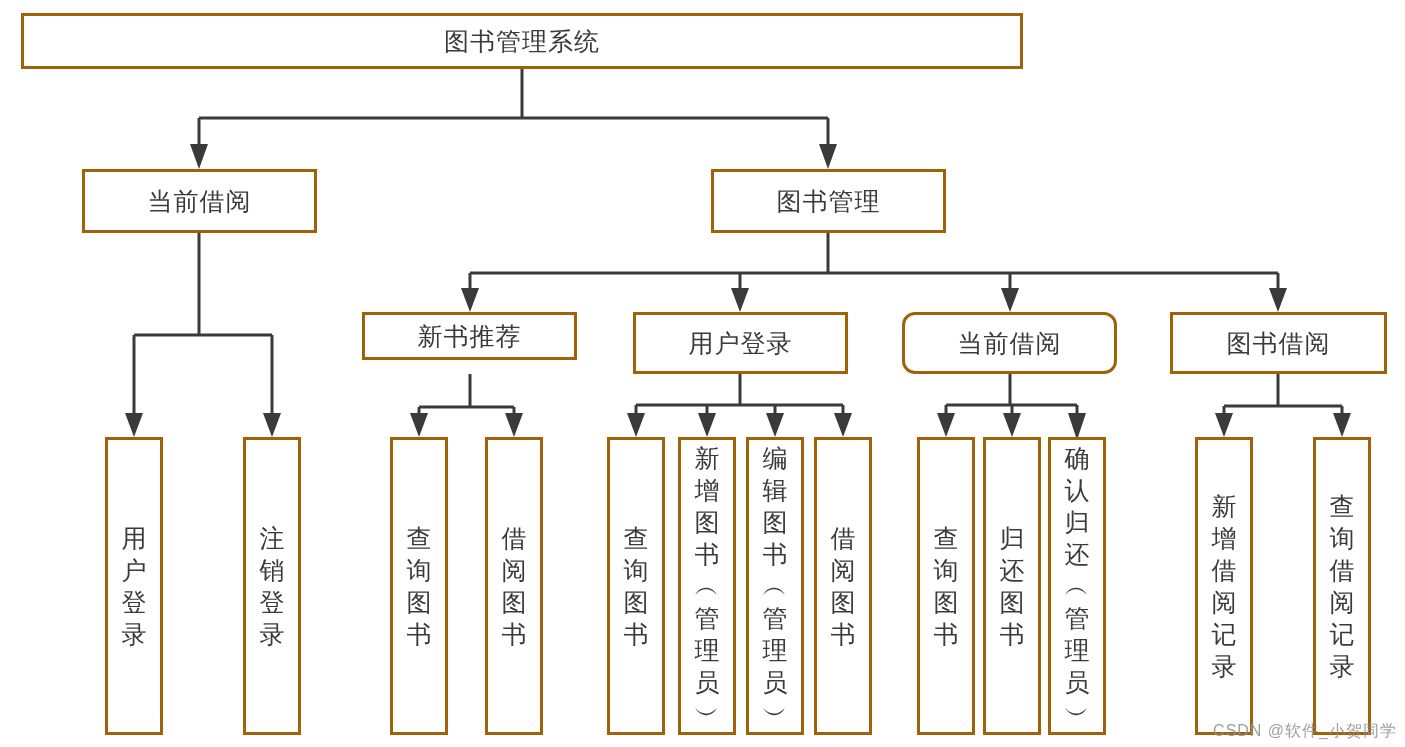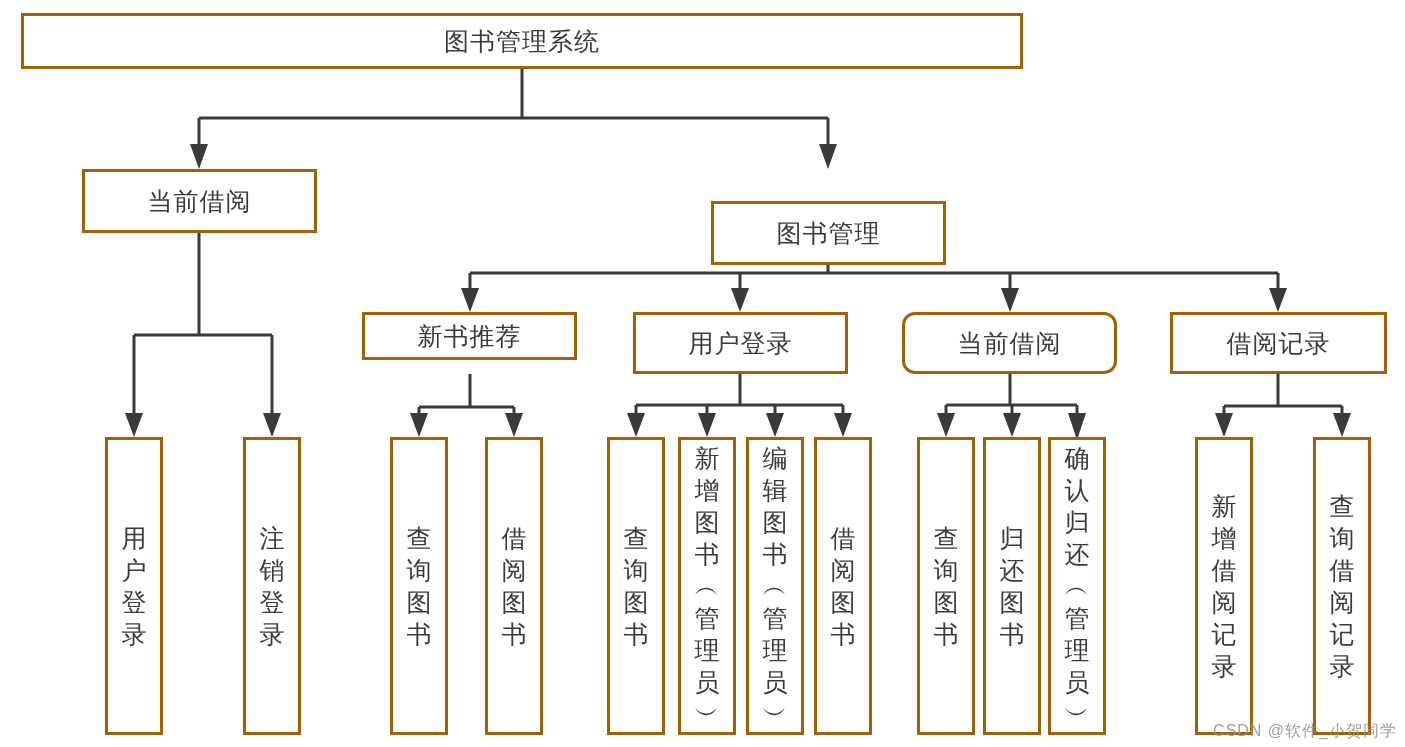--- a/index.html
+++ b/index.html
@@ -7,21 +7,21 @@
   .stage{position:relative;width:1405px;height:747px;background:#ffffff;overflow:hidden;}
   .connectors{position:absolute;left:0;top:0;z-index:1;}
   .node{position:absolute;box-sizing:border-box;background:#ffffff;border:3px solid #a16207;
         color:#3a3a3a;display:flex;align-items:center;justify-content:center;z-index:2;}
   .hbox{font-size:25px;letter-spacing:1px;}
   .vbox{flex-direction:column;font-size:25px;}
   .vbox span{display:block;line-height:1;margin:3.5px 0;}
   
   .n-root{left:21px;top:13px;width:1002px;height:56px;}
   .n-user-login{left:82px;top:169px;width:235px;height:64px;}
-  .n-book-mgmt{left:711px;top:169px;width:235px;height:64px;margin-top:32px;}
+  .n-book-mgmt{left:711px;top:169px;width:235px;height:64px;}
   .n-new-book{left:362px;top:312px;width:215px;height:48px;}
   .n-book-borrow{left:633px;top:312px;width:215px;height:62px;}
   .n-current-borrow{left:902px;top:312px;width:215px;height:62px;border-radius:13px;}
   .n-borrow-records{left:1170px;top:312px;width:217px;height:62px;}
   .leaf{top:437px;width:58px;height:298px;}
   .l-user-login{left:105px;}
   .l-logout{left:243px;}
   .l-nb-query{left:390px;}
   .l-nb-borrow{left:485px;}
   .l-bb-query{left:607px;}
@@ -82,21 +82,21 @@
   </svg>
 
   <div class="node hbox n-root">图书管理系统</div>
 
   <div class="node hbox n-user-login">当前借阅</div>
   <div class="node hbox n-book-mgmt">图书管理</div>
 
   <div class="node hbox n-new-book">新书推荐</div>
   <div class="node hbox n-book-borrow">用户登录</div>
   <div class="node hbox n-current-borrow">当前借阅</div>
-  <div class="node hbox n-borrow-records">借阅记录</div>
+  <div class="node hbox n-borrow-records">图书借阅</div>
 
   <div class="node vbox leaf l-user-login">
       <span>用</span>
       <span>户</span>
       <span>登</span>
       <span>录</span>
     </div>
   <div class="node vbox leaf l-logout">
       <span>注</span>
       <span>销</span>

